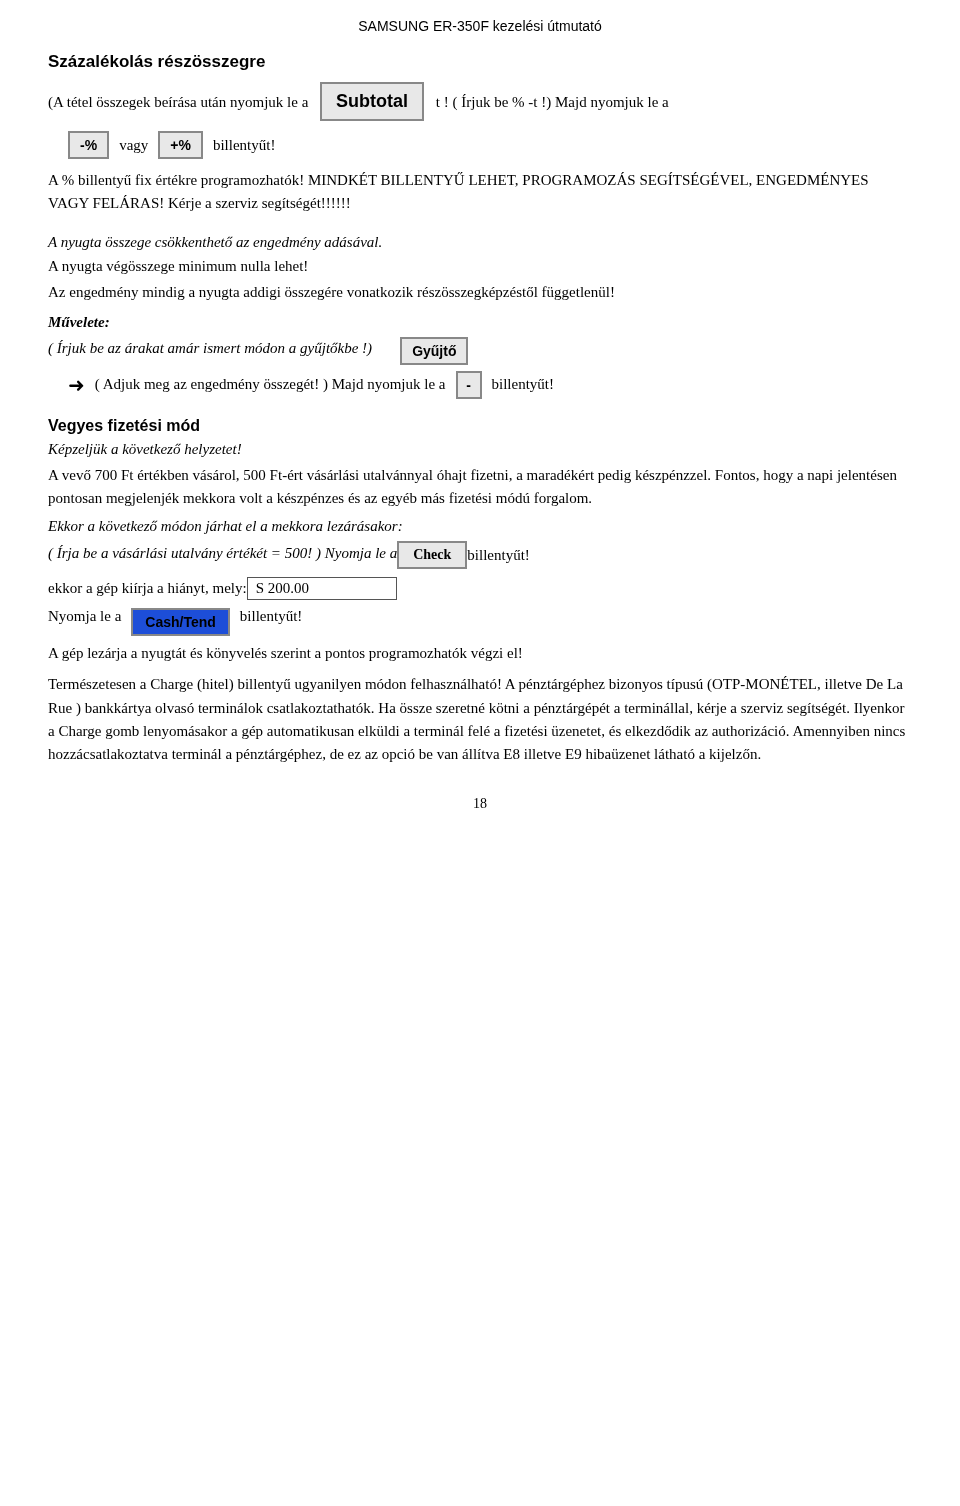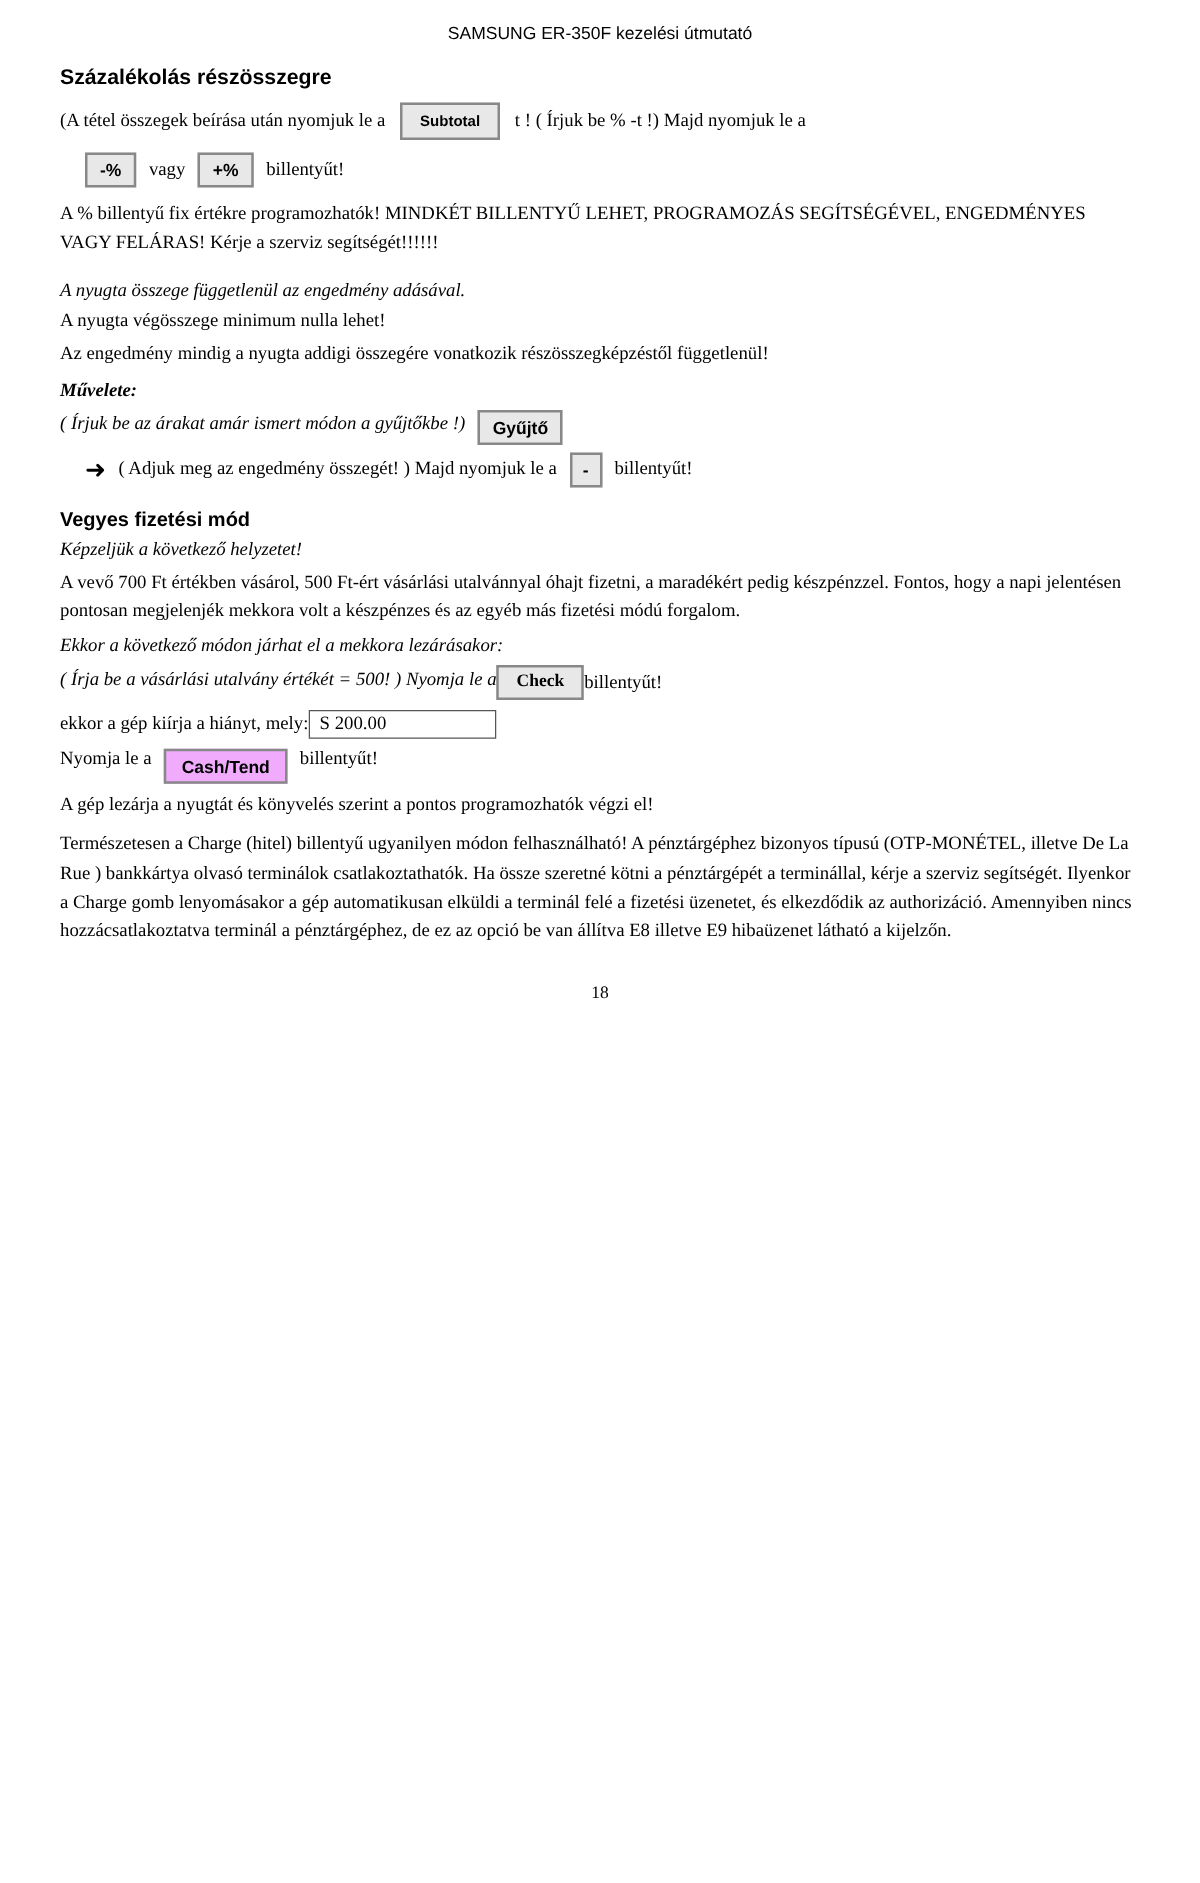--- a/index.html
+++ b/index.html
@@ -26,21 +26,21 @@
       font-family: Arial, sans-serif;
     }
     .intro-text {
       margin-bottom: 8px;
       line-height: 1.5;
     }
     .subtotal-btn {
       border: 2px solid #888;
       background: #e8e8e8;
       padding: 4px 14px;
-      font-size: 12px;
+      font-size: 18px;
       font-weight: bold;
       font-family: Arial, sans-serif;
       min-width: 80px;
       text-align: center;
       display: inline-block;
     }
     .key-btn {
       border: 2px solid #888;
       background: #e8e8e8;
       padding: 4px 10px;
@@ -82,21 +82,21 @@
     }
     .muvelet-title {
       font-size: 15px;
       font-weight: bold;
       font-style: italic;
       margin-bottom: 6px;
     }
     .operation-row {
       display: flex;
       align-items: center;
-      gap: 10px;
+      gap: 28px;
       margin: 6px 0;
     }
     .arrow-row {
       display: flex;
       align-items: center;
       gap: 10px;
       margin: 6px 0 6px 20px;
     }
     .arrow {
       font-size: 20px;
@@ -143,21 +143,21 @@
       align-items: center;
       margin: 8px 0;
     }
     .cashbtn-row {
       display: flex;
       gap: 10px;
       margin: 6px 0;
     }
     .cash-btn {
       border: 2px solid #888;
-      background: #f0abfc;
+      background: #1d4ed8;
       padding: 4px 12px;
       font-size: 14px;
       font-weight: bold;
       font-family: Arial, sans-serif;
       min-width: 80px;
       text-align: center;
       display: inline-block;
     }
     .page-number {
       text-align: center;
@@ -206,21 +206,21 @@
 <div class="percent-row">
   <span class="key-btn">-%</span>
   <span>vagy</span>
   <span class="key-btn">+%</span>
   <span>billentyűt!</span>
 </div>
 
 <div class="percent-text body-para">A % billentyű fix értékre programozhatók! MINDKÉT BILLENTYŰ LEHET, PROGRAMOZÁS SEGÍTSÉGÉVEL, ENGEDMÉNYES VAGY FELÁRAS! Kérje a szerviz segítségét!!!!!!</div>
 
 <div class="section-block">
-  <div class="italic-line">A nyugta összege függetlenül az engedmény adásával.</div>
+  <div class="italic-line">A nyugta összege csökkenthető az engedmény adásával.</div>
   <div class="normal-line">A nyugta végösszege minimum nulla lehet!</div>
   <div class="normal-line">Az engedmény mindig a nyugta addigi összegére vonatkozik részösszegképzéstől függetlenül!</div>
 </div>
 
 <div class="muvelet-title">Művelete:</div>
 
 <div class="operation-row">
   <span class="italic-line">( Írjuk be az árakat amár ismert módon a gyűjtőkbe !)</span>
   <span class="key-btn">Gyűjtő</span>
 </div>

